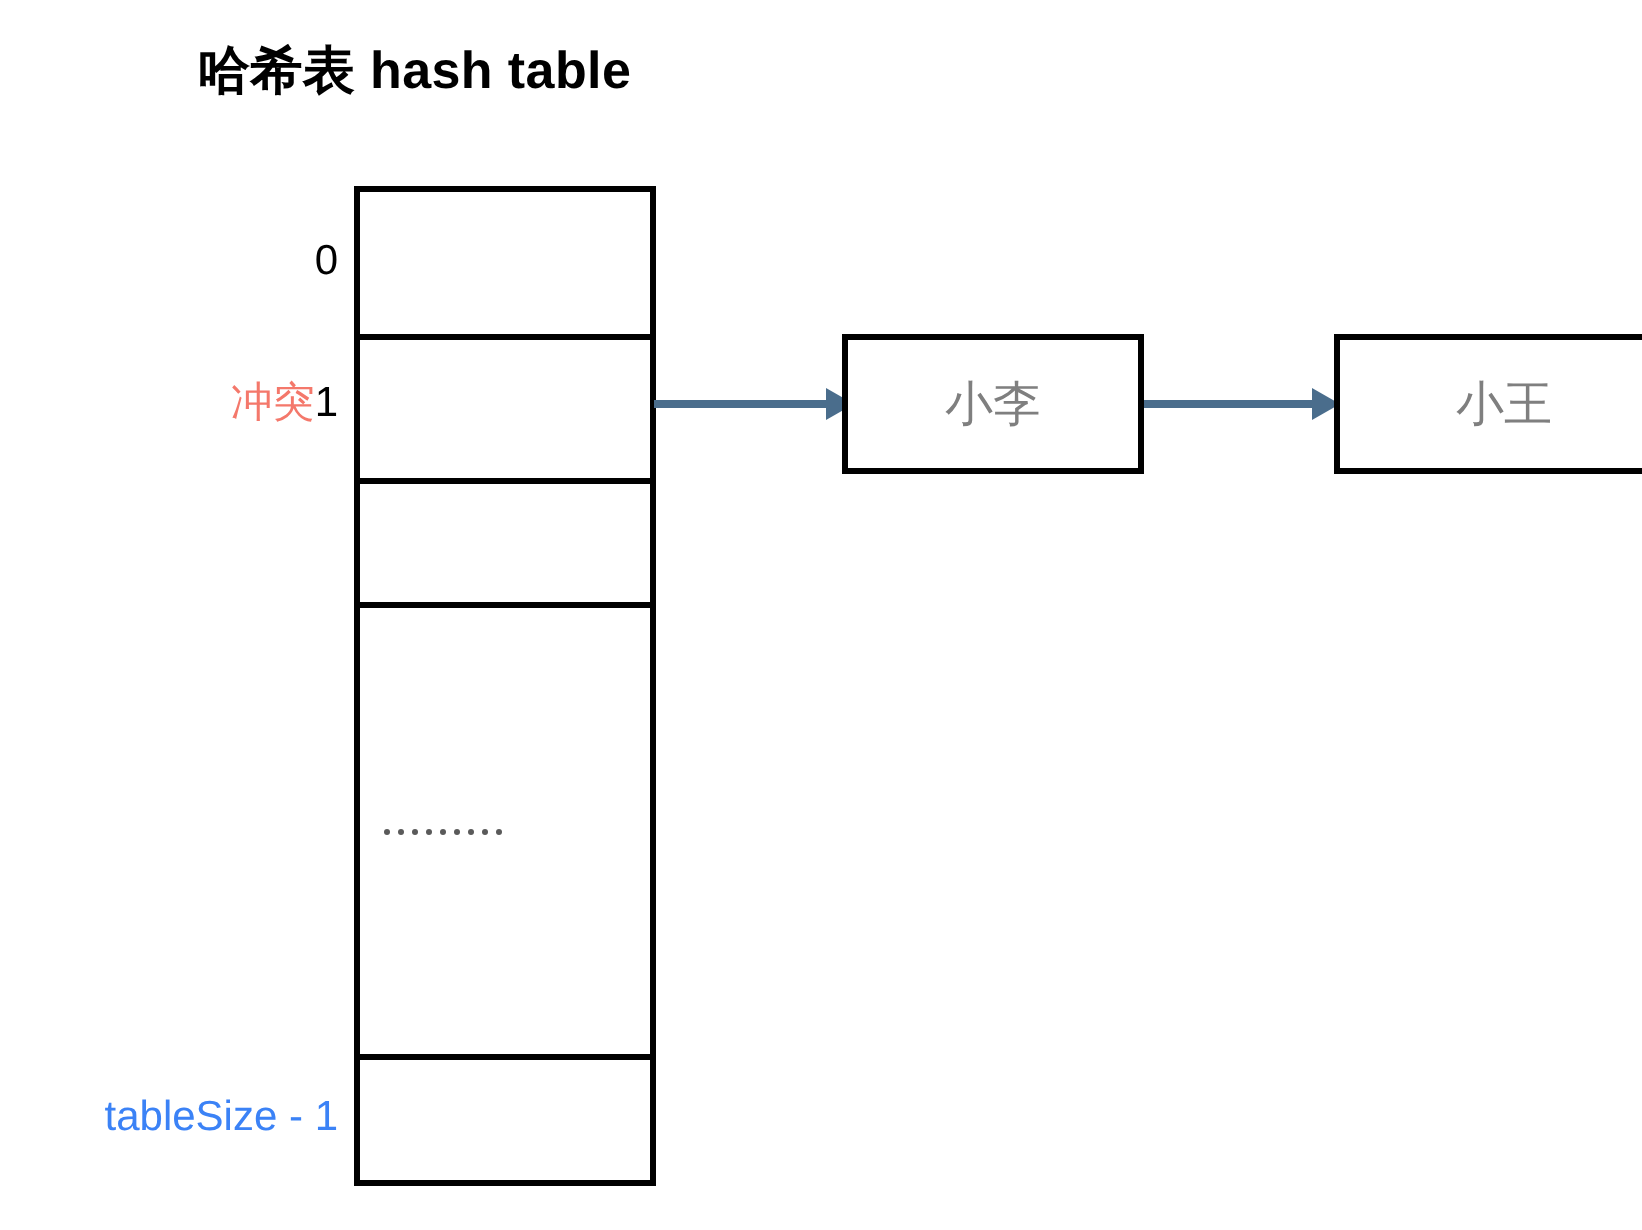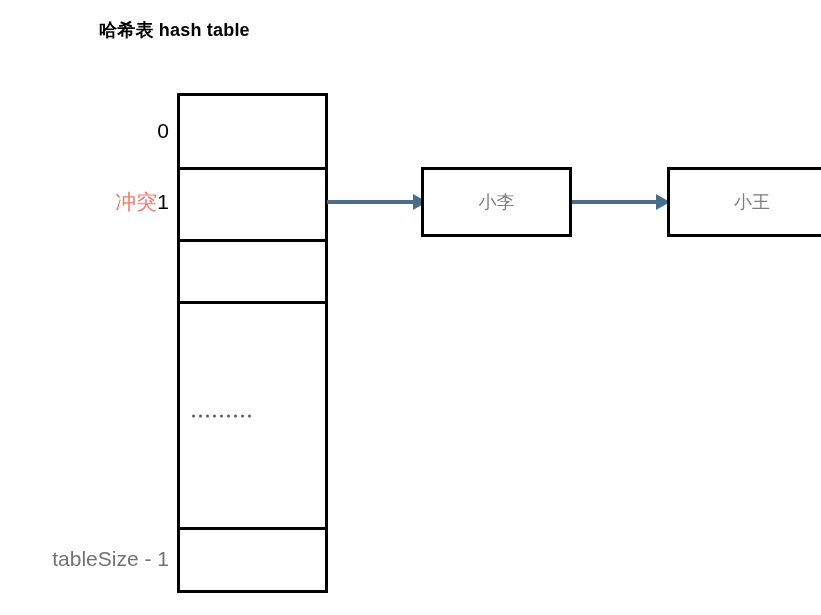--- a/index.html
+++ b/index.html
@@ -17,21 +17,21 @@
     height: 615px;
     background: #ffffff;
     overflow: hidden;
   }
 
   
   #title {
     position: absolute;
     left: 99px;
     top: 18px;
-    font-size: 18px;
+    font-size: 26px;
     font-weight: bold;
     color: #000000;
     white-space: nowrap;
     letter-spacing: 0.2px;
   }
 
   
   #hash-table {
     position: absolute;
     left: 177px;
@@ -101,36 +101,36 @@
     color: #f4786b;
   }
   #label-index-1 {
     color: #000000;
   }
   #label-last {
     position: absolute;
     right: 652px;
     top: 548px;
     font-size: 21px;
-    color: #737373;
+    color: #3b82f6;
     white-space: nowrap;
     line-height: 1;
   }
 
   
   .node-box {
     position: absolute;
     box-sizing: border-box;
     border: 3px solid #000000;
     background: #ffffff;
     display: flex;
     align-items: center;
     justify-content: center;
     color: #7f7f7f;
-    font-size: 18px;
+    font-size: 24px;
   }
   #node-1 {
     left: 421px;
     top: 167px;
     width: 151px;
     height: 70px;
   }
   #node-2 {
     left: 667px;
     top: 167px;

